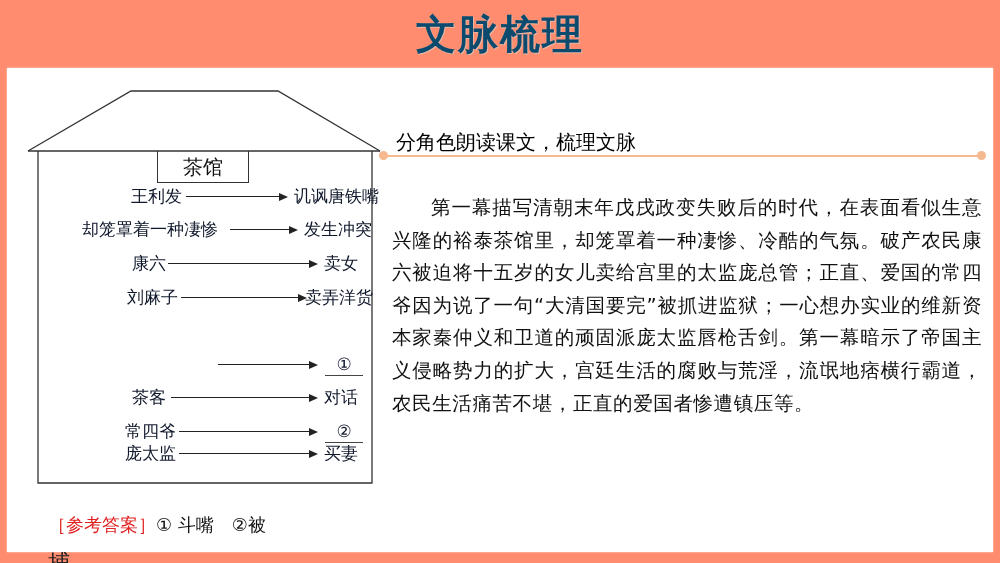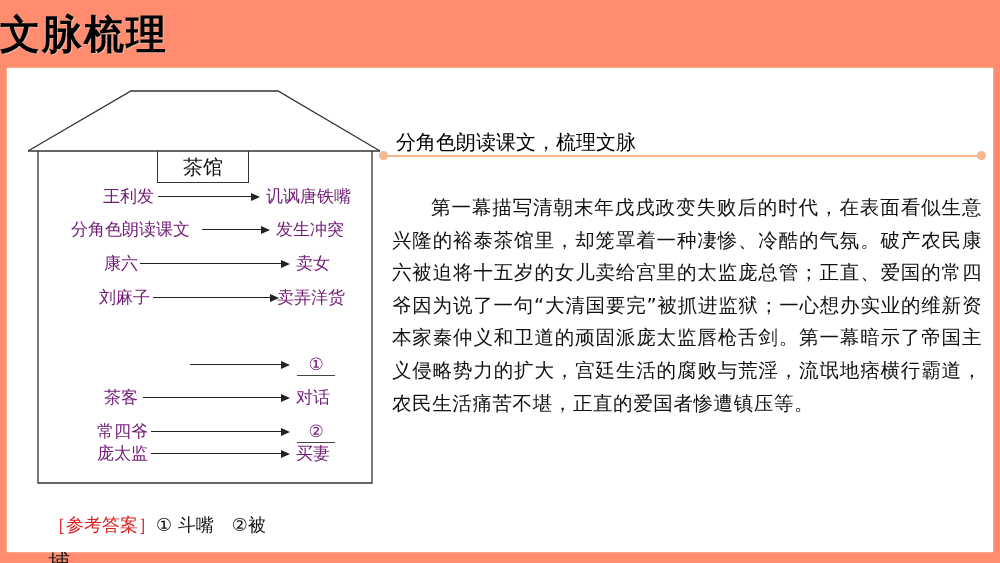--- a/index.html
+++ b/index.html
@@ -4,21 +4,21 @@
 <style>
   html, body { margin: 0; padding: 0; }
   body {
     width: 1000px; height: 563px; overflow: hidden;
     background: #ff8c6e;
     position: relative;
     font-family: "DejaVu Sans", "Liberation Sans", sans-serif;
   }
   .header-title {
     position: absolute; left: 0; top: 6px; width: 1000px; height: 56px;
-    text-align: left; color: #000000; font-size: 40px; font-weight: bold;
+    text-align: center; color: #0c4a6e; font-size: 40px; font-weight: bold;
     line-height: 56px; letter-spacing: 2px;
     text-shadow: 0 0 1px #d9a999, 1px 1px 0 #e8b8a8;
   }
   .panel {
     position: absolute; left: 7px; top: 68px; width: 986px; height: 484px;
     background: #ffffff;
     box-shadow: 0 0 2px #ffd8cc;
   }
   .bottom-strip-text {
     position: absolute; left: 48px; top: 552px; width: 30px; height: 11px; overflow: hidden;
@@ -26,22 +26,22 @@
   }
   
   .diagram { position: absolute; left: 0; top: 0; width: 400px; height: 500px; }
   .diagram svg { position: absolute; left: 0; top: 0; }
   .sign {
     position: absolute; left: 157px; top: 151px; width: 92px; height: 32px;
     border: 1.2px solid #333; border-top: none; box-sizing: border-box;
     text-align: center; font-size: 20px; line-height: 32px; color: #111;
     font-family: "DejaVu Serif", "Liberation Serif", serif;
   }
-  .drow { position: absolute; height: 26px; font-size: 17px; line-height: 26px; color: #701a75;
-    font-family: "DejaVu Serif", "Liberation Serif", serif; white-space: nowrap; }
+  .drow { position: absolute; height: 26px; font-size: 17px; line-height: 26px; color: #0f172a;
+    font-family: "DejaVu Serif", "Liberation Serif", serif; white-space: nowrap; margin-left: 28px; }
   .drow .who { position: absolute; text-align: right; }
   .drow .what { position: absolute; }
   .drow .arrow { position: absolute; top: 13px; height: 1.2px; background: #222; }
   .drow .arrow::after {
     content: ""; position: absolute; right: -2px; top: -3.5px;
     border-left: 9px solid #222; border-top: 4px solid transparent; border-bottom: 4px solid transparent;
   }
   .blank { position: absolute; border-bottom: 1.2px solid #444; text-align: center; }
   
   .section-heading {
@@ -78,21 +78,21 @@
     <polyline points="38,151 38,483 372,483 372,151" fill="none" stroke="#333" stroke-width="1.3"></polyline>
   </svg>
   <div class="sign">茶馆</div>
 
   <div class="drow" style="left:0;top:183px;width:400px;">
     <span class="who" style="right:246px;">王利发</span>
     <span class="arrow" style="left:158px;width:100px;"></span>
     <span class="what" style="left:266px;">讥讽唐铁嘴</span>
   </div>
   <div class="drow" style="left:0;top:216px;width:400px;">
-    <span class="who" style="right:210px;">分角色朗读课文</span>
+    <span class="who" style="right:210px;">却笼罩着一种凄惨</span>
     <span class="arrow" style="left:202px;width:66px;"></span>
     <span class="what" style="left:276px;">发生冲突</span>
   </div>
   <div class="drow" style="left:0;top:250px;width:400px;">
     <span class="who" style="right:262px;">康六</span>
     <span class="arrow" style="left:140px;width:148px;"></span>
     <span class="what" style="left:296px;">卖女</span>
   </div>
   <div class="drow" style="left:0;top:284px;width:400px;">
     <span class="who" style="right:250px;">刘麻子</span>

